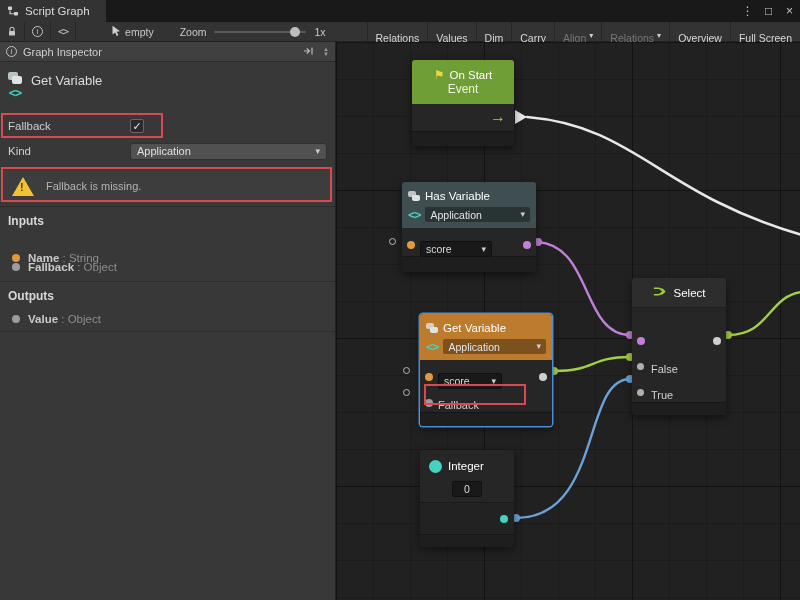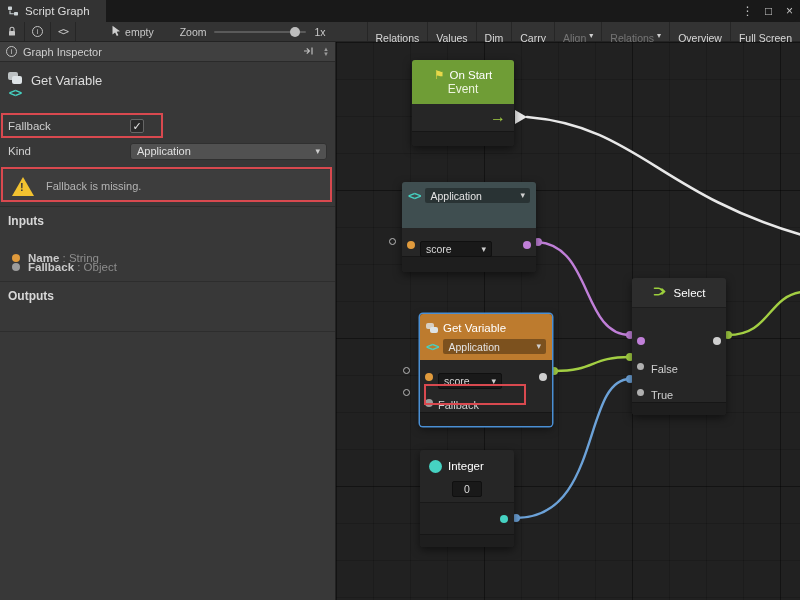--- a/index.html
+++ b/index.html
@@ -252,20 +252,24 @@
     <div class="port-row" style="top:206px;">
       <span class="dot orange"></span>
       <span><span class="port-name">Name</span> <span class="port-type">: String</span></span>
     </div>
     <div class="port-row" style="top:215px;">
       <span class="dot gray"></span>
       <span><span class="port-name">Fallback</span> <span class="port-type">: Object</span></span>
     </div>
     <div class="sec-div" style="top:239px;"></div>
     <div class="sec-header" style="top:245px;">Outputs</div>
+    <div class="port-row" style="top:267px;">
+      <span class="dot gray"></span>
+      <span><span class="port-name">Value</span> <span class="port-type">: Object</span></span>
+    </div>
     <div class="sec-div" style="top:289px;"></div>
   </div>
 
   <div class="canvas">
 
     <svg class="wires" width="464" height="558" viewBox="0 0 464 558">
       <path d="M191 75 C300 84 324 152 466 193" stroke="var(--wire-white)" stroke-width="2.6" fill="none" stroke-linecap="round"></path>
       <polygon points="179,68 179,82 191,75" fill="var(--wire-white)"></polygon>
       <path d="M202 200 C256 204 246 293 294 293" stroke="var(--wire-purple)" stroke-width="2.4" fill="none" stroke-linecap="round"></path>
       <circle cx="202" cy="200" r="4" fill="var(--wire-purple)"></circle>
@@ -292,52 +296,56 @@
       </div>
       <div style="height:27px;position:relative;">
         <span class="flow-arrow">→</span>
       </div>
       <div class="node-footer" style="height:15px;"></div>
     </div>
 
     <div class="node" style="left:66px;top:140px;width:134px;">
       <div class="node-header slate" style="height:46px;">
         <div class="hdr-row">
-          <span class="teal-code">&lt;&gt;</span>
-          <span class="hdr-dropdown">
-            <span>Application</span>
-            <span class="dd-arrow">▾</span>
-          </span>
-        </div>
-      </div>
-      <div class="node-row" style="height:28px;">
-        <span class="dot orange"></span>
-        <span class="node-dropdown" style="width:72px;">
-          <span>score</span>
-          <span class="dd-arrow">▾</span>
-        </span>
-        <span class="dot purple" style="margin-left:auto;"></span>
-      </div>
-      <div class="node-footer" style="height:16px;"></div>
-    </div>
-
-    <div class="node selected" style="left:84px;top:272px;width:132px;">
-      <div class="node-header orange" style="height:46px;">
-        <div class="hdr-row">
           <span class="papers-icon small"></span>
-          <span class="hdr-title">Get Variable</span>
+          <span class="hdr-title">Has Variable</span>
         </div>
         <div class="hdr-row">
           <span class="teal-code">&lt;&gt;</span>
           <span class="hdr-dropdown">
             <span>Application</span>
             <span class="dd-arrow">▾</span>
           </span>
         </div>
       </div>
+      <div class="node-row" style="height:28px;">
+        <span class="dot orange"></span>
+        <span class="node-dropdown" style="width:72px;">
+          <span>score</span>
+          <span class="dd-arrow">▾</span>
+        </span>
+        <span class="dot purple" style="margin-left:auto;"></span>
+      </div>
+      <div class="node-footer" style="height:16px;"></div>
+    </div>
+
+    <div class="node selected" style="left:84px;top:272px;width:132px;">
+      <div class="node-header orange" style="height:46px;">
+        <div class="hdr-row">
+          <span class="papers-icon small"></span>
+          <span class="hdr-title">Get Variable</span>
+        </div>
+        <div class="hdr-row">
+          <span class="teal-code">&lt;&gt;</span>
+          <span class="hdr-dropdown">
+            <span>Application</span>
+            <span class="dd-arrow">▾</span>
+          </span>
+        </div>
+      </div>
       <div class="node-row">
         <span class="dot orange"></span>
         <span class="node-dropdown" style="width:64px;">
           <span>score</span>
           <span class="dd-arrow">▾</span>
         </span>
         <span class="dot light" style="margin-left:auto;"></span>
       </div>
       <div class="node-row" style="height:22px;">
         <span class="dot gray"></span>

